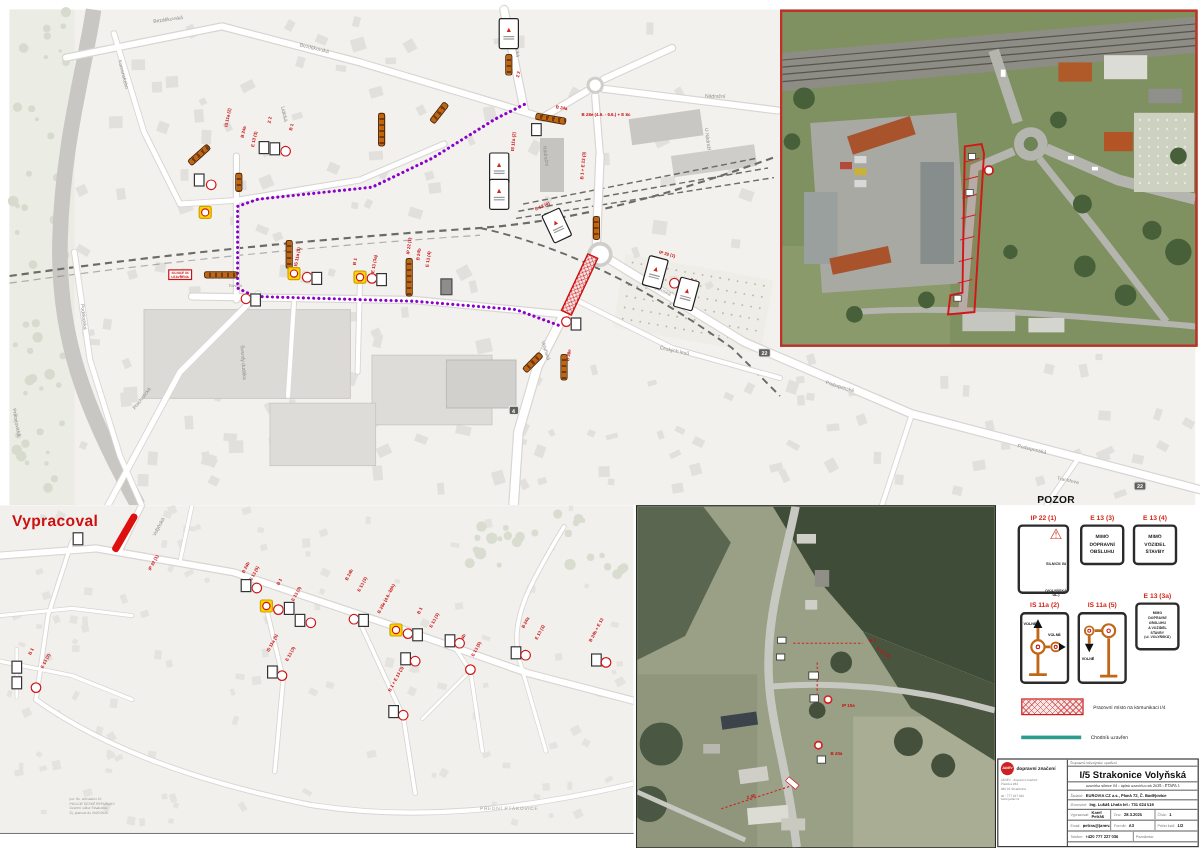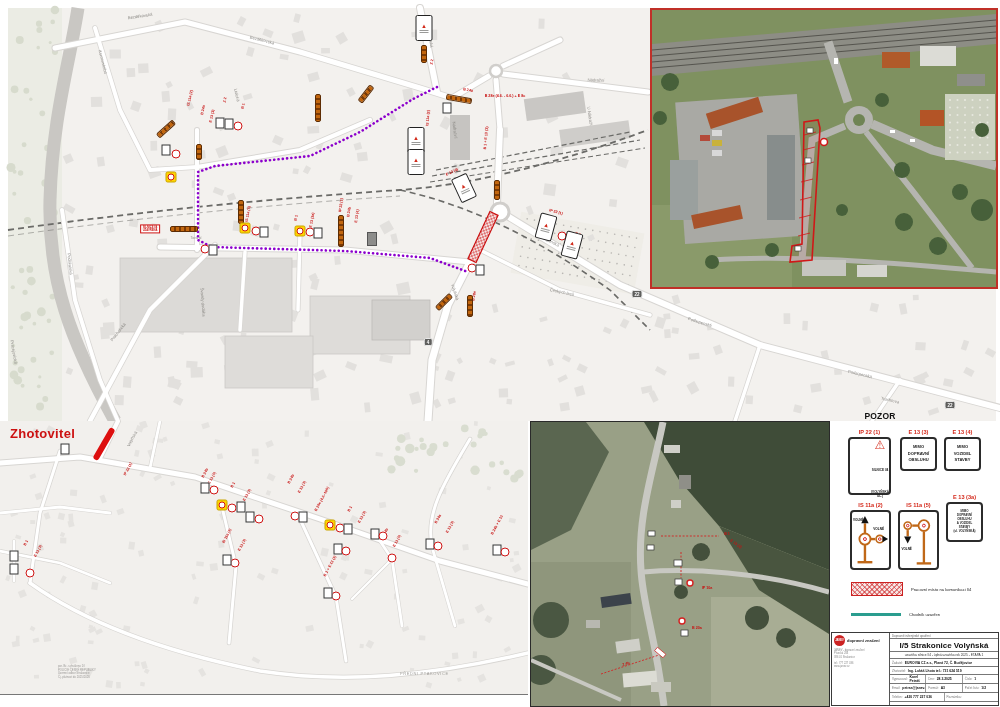--- a/index.html
+++ b/index.html
@@ -769,21 +769,21 @@
           <path d="M 30,162 C 90,205 170,232 260,250 C 345,263 430,255 528,232" stroke-width="3.5"></path>
           <path d="M 150,47 L 160,0" stroke-width="2.8"></path>
           <path d="M 470,18 C 445,60 425,92 432,124" stroke-width="3"></path>
           <path d="M 392,138 L 352,178" stroke-width="2.4"></path>
           <path d="M 0,130 L 60,142 L 110,162" stroke-width="2.8"></path>
           <path d="M 14,120 L 14,160" stroke-width="2.4"></path>
         </g>
       </g>
     </svg>
     <div class="ovl" id="bl-overlay">
-      <div class="city-label">Zhotovitel</div>
+      <div class="city-label">Vypracoval</div>
       <div class="district-label" style="left:400px;top:250px;">PŘEDNÍ PTÁKOVICE</div>
       <div class="stamp" style="left:58px;top:244px;" id="stamp-block">
           <div class="">por. Bc. schváleno DI</div>
           <div class="">POLICIE ČESKÉ REPUBLIKY</div>
           <div class="">Územní odbor Strakonice</div>
           <div class="">Čj. platnost do 2025/2026</div>
         </div>
     <div class="slabel" style="left: 132px; top: 18px; transform: translate(-50%, -50%) rotate(-62deg);">Volyňská</div>
         <div class="rlabel" style="left: 128px; top: 48px; transform: translate(-50%, -50%) rotate(-62deg);">IP 22 (1)</div>
         <div class="rlabel" style="left: 205px; top: 52px; transform: translate(-50%, -50%) rotate(-62deg);">B 24b</div>

